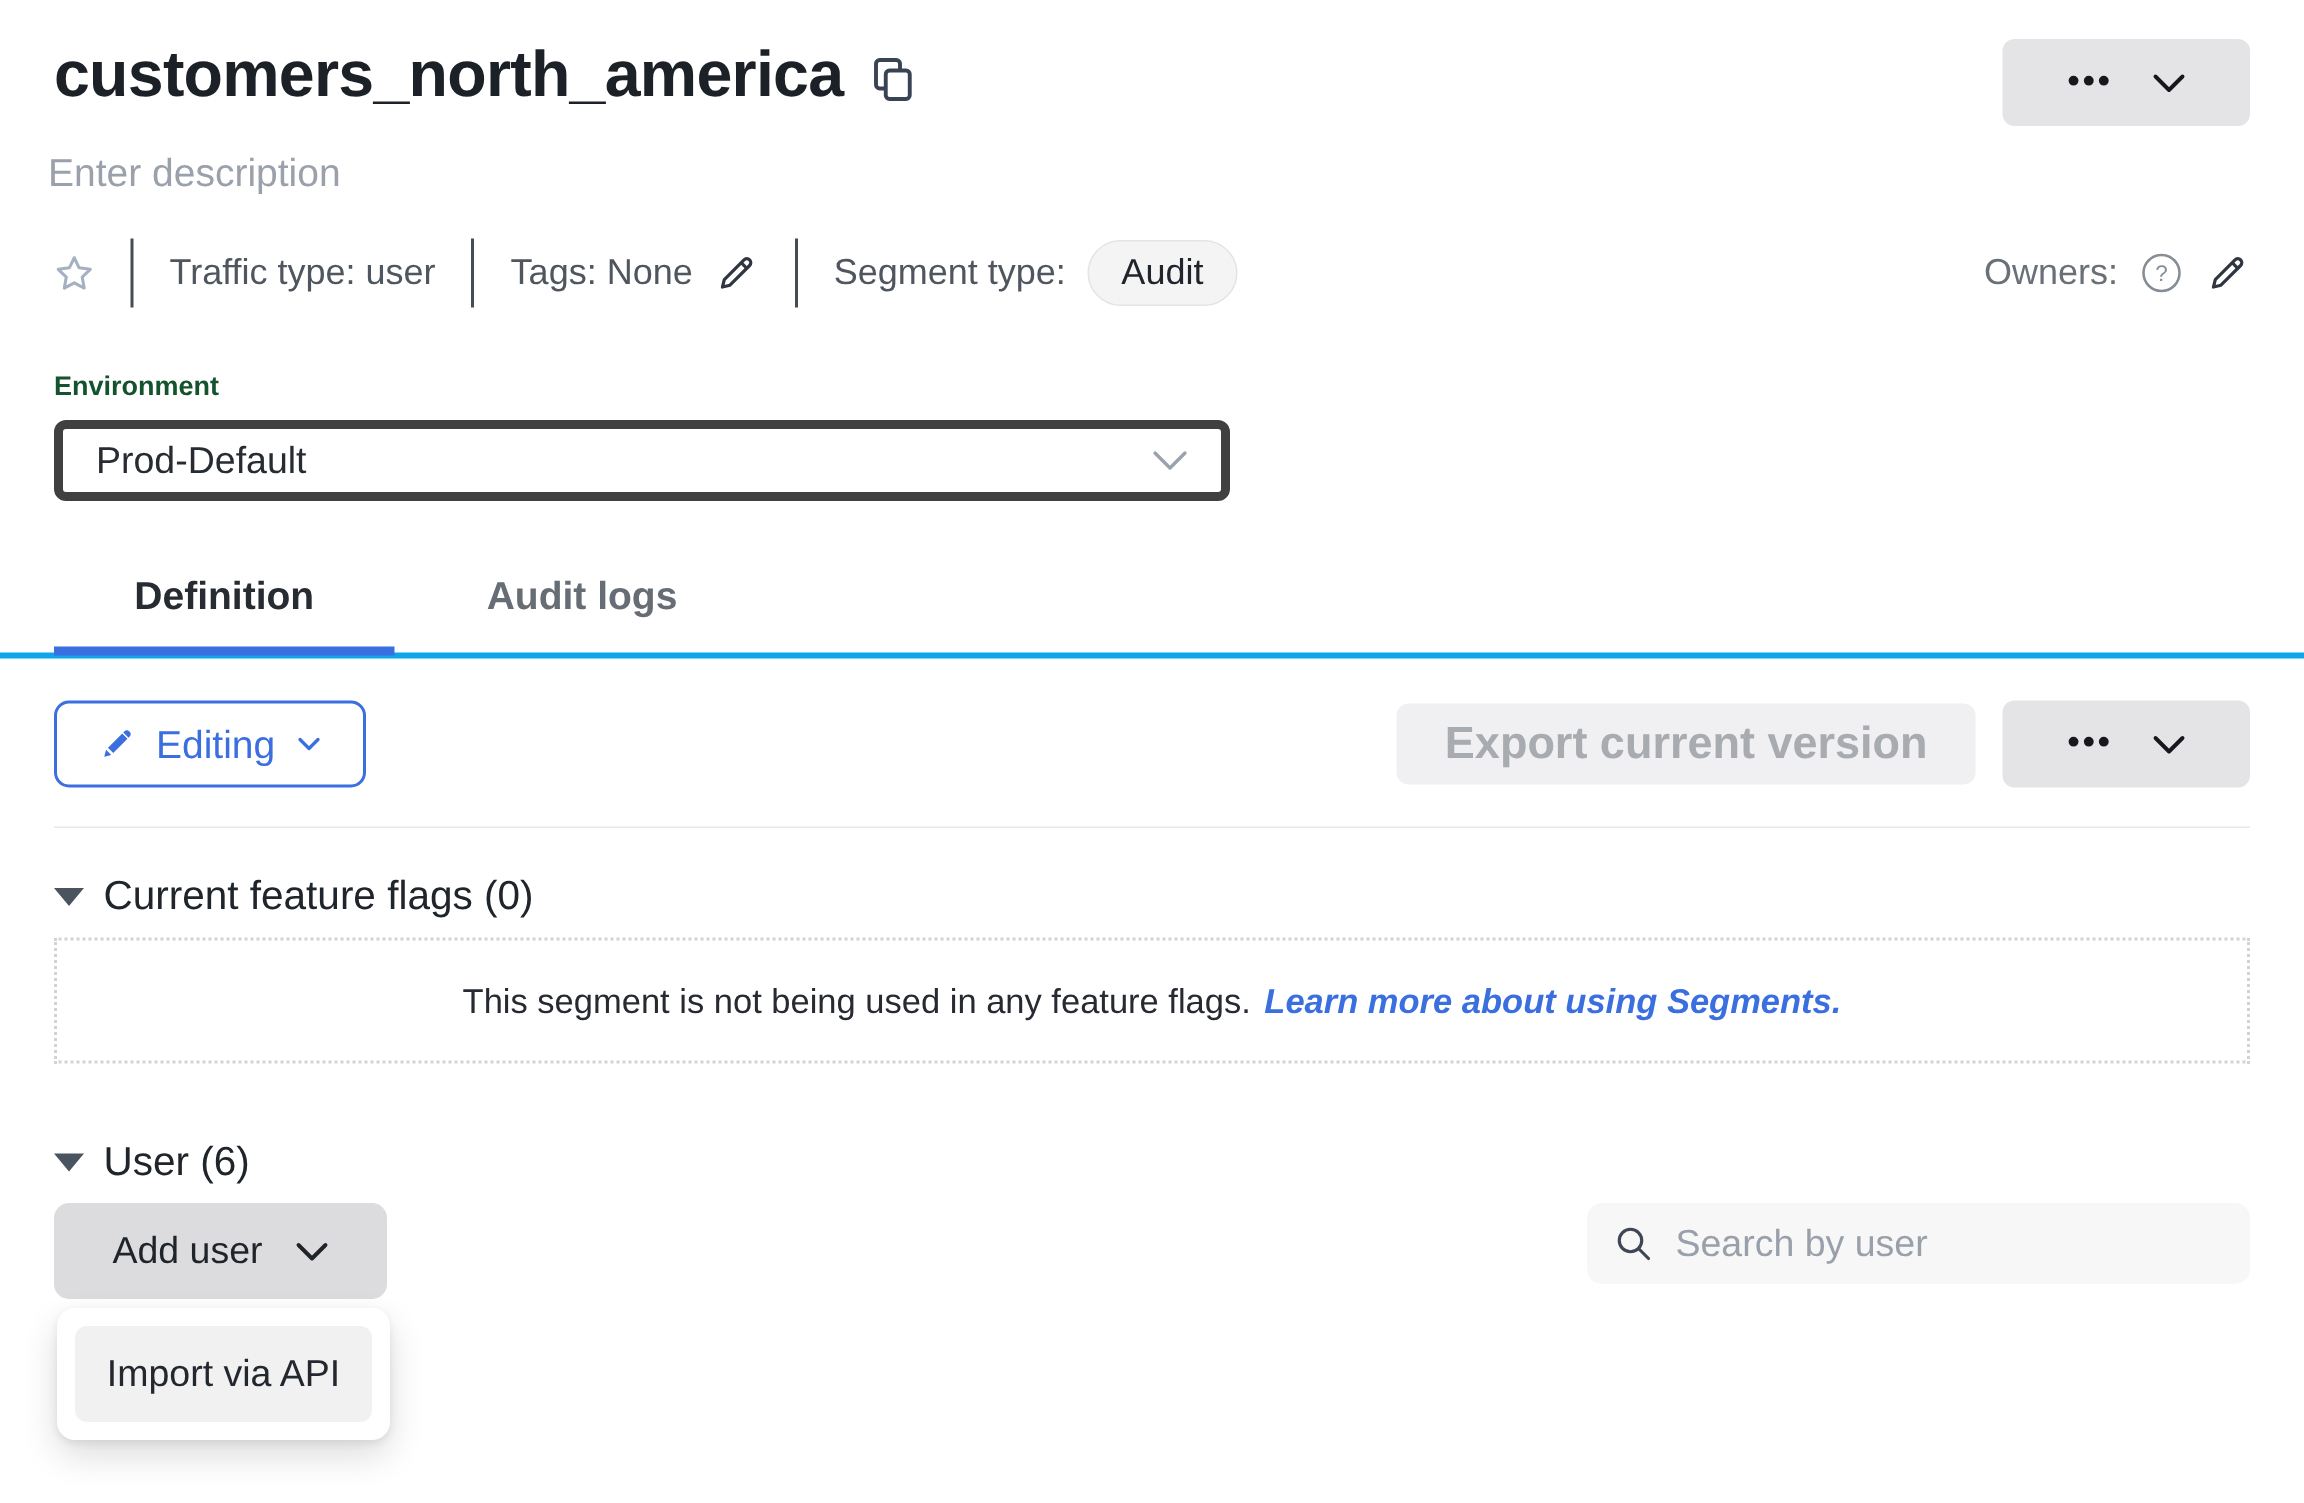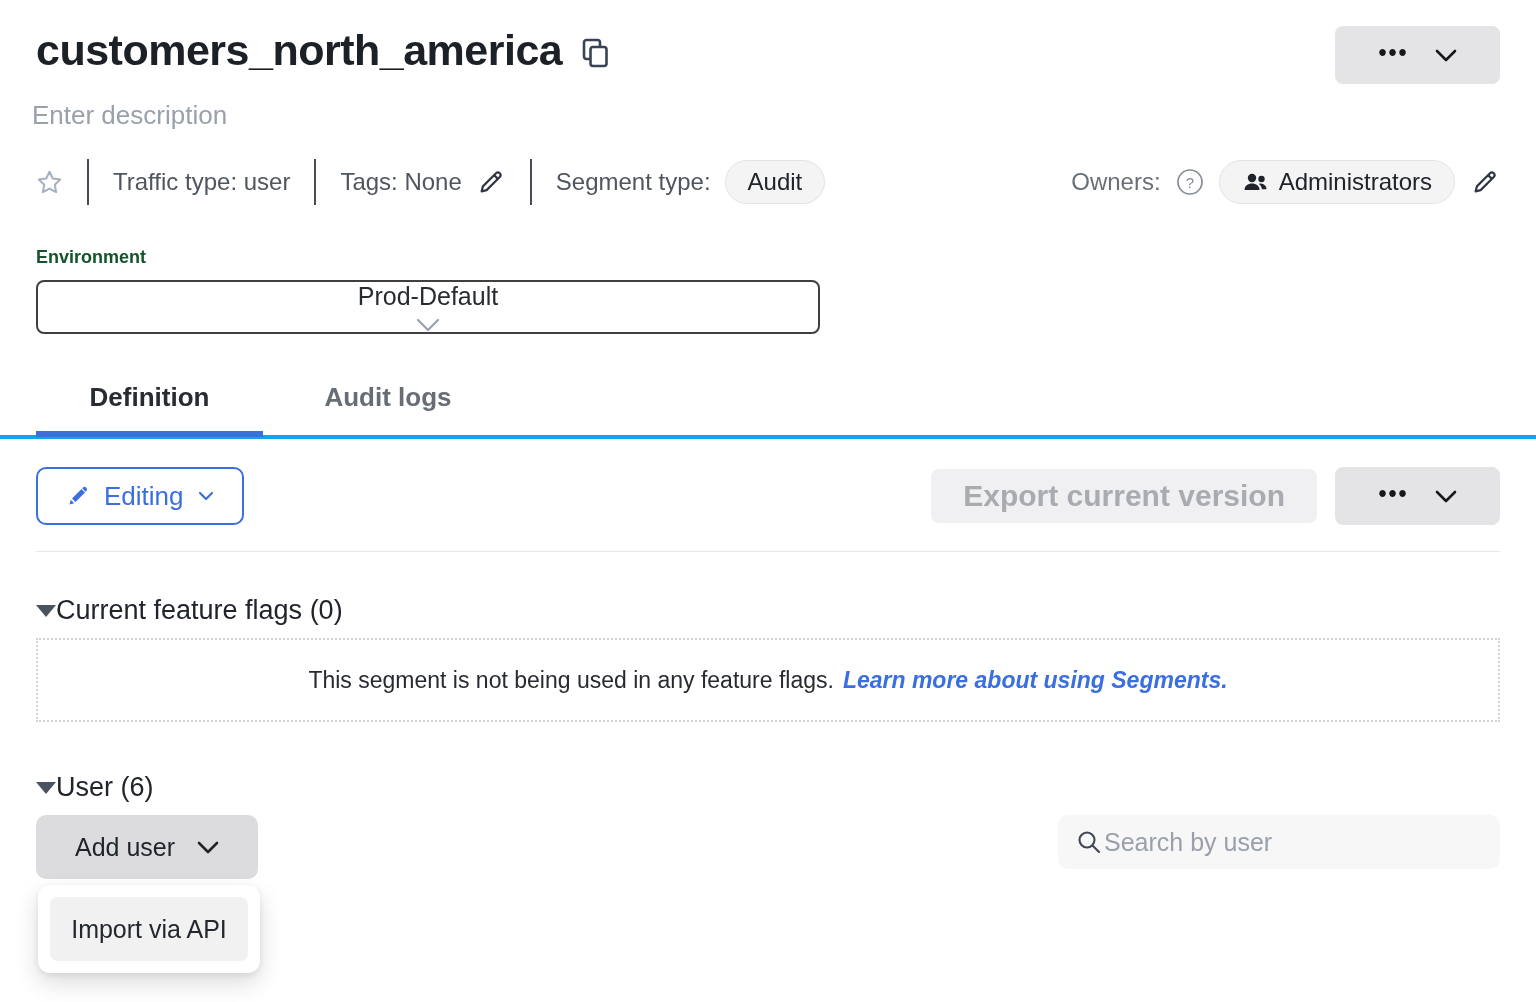--- a/index.html
+++ b/index.html
@@ -31,44 +31,44 @@
   .pill {
     display: inline-flex; align-items: center; gap: 10px; background: #f4f4f5; border: 1px solid #e4e4e7;
     border-radius: 24px; padding: 7px 22px; font-size: 24px; color: #20242b; white-space: nowrap;
   }
   .meta-right { display: flex; align-items: center; gap: 15px; font-size: 24px; color: #6a7078; }
   .icon-btn { background: none; border: none; padding: 0; cursor: pointer; display: flex; align-items: center; }
 
   
   .env-label { margin: 42px 36px 0; font-size: 18px; font-weight: 700; color: #14532d; }
   .env-select {
-    margin: 12px 36px 0; width: 784px; height: 54px; border: 2px solid #404040; border-radius: 8px;
+    margin: 12px 36px 0; width: 784px; height: 54px; border: 6px solid #404040; border-radius: 8px;
     display: flex; align-items: center; justify-content: space-between; padding: 0 22px;
-    font-size: 25px; color: #272c33; cursor: pointer; background: #fff; flex-direction: column;
+    font-size: 25px; color: #272c33; cursor: pointer; background: #fff;
   }
 
   
   .tabs { margin-top: 36px; border-bottom: 4px solid #0ea5e9; display: flex; padding-left: 36px; }
   .tab { font-size: 26px; padding: 12px 0 18px; text-align: center; cursor: pointer; border-bottom: 6px solid transparent; margin-bottom: -2px; }
   .tab.active { width: 227px; font-weight: 700; color: #272c33; border-bottom-color: #3b6fe0; }
   .tab.inactive { width: 140px; margin-left: 55px; font-weight: 600; color: #676d75; }
 
   
   .toolbar { display: flex; justify-content: space-between; align-items: center; padding: 0 36px; margin-top: 28px; }
   .editing-btn {
     display: flex; align-items: center; gap: 14px; height: 58px; padding: 0 28px;
     border: 2px solid #3b6fe0; border-radius: 10px; background: #fff; color: #3b6fe0; font-size: 26px; cursor: pointer;
   }
   .toolbar-right { display: flex; align-items: center; gap: 18px; }
   .export-btn { height: 54px; padding: 0 32px; background: #f0f0f2; color: #a8abb0; font-size: 30px; font-weight: 600; border: none; border-radius: 8px; cursor: default; }
 
   .hr { height: 1px; background: #e7e8ea; margin: 26px 36px 0; }
 
   
-  .section-head { display: flex; align-items: center; margin: 43px 36px 0; font-size: 27px; color: #20242b; cursor: pointer; width: fit-content; }
+  .section-head { display: flex; align-items: center; gap: 13px; margin: 30px 36px 0; font-size: 27px; color: #20242b; cursor: pointer; width: fit-content; }
   .triangle-down { width: 0; height: 0; border-left: 10px solid transparent; border-right: 10px solid transparent; border-top: 12px solid #4a5360; }
   .dotted-box {
     margin: 12px 36px 0; height: 84px; border: 2px dotted #d2d3d6;
     display: flex; align-items: center; justify-content: center; font-size: 23px; color: #272b31;
   }
   .dotted-box .link { color: #3b6fe0; font-weight: 700; margin-left: 9px; cursor: pointer; text-decoration: none; font-style: italic; }
   .section-head.user { margin-top: 50px; }
 
   
   .user-row { display: flex; justify-content: space-between; align-items: flex-start; padding: 0 36px; margin-top: 12px; }
@@ -80,21 +80,21 @@
   .menu {
     position: absolute; top: calc(100% + 6px); left: 2px; width: 222px; background: #fff; border-radius: 12px;
     box-shadow: 0 10px 24px rgba(0,0,0,0.14), 0 2px 6px rgba(0,0,0,0.08); padding: 12px; z-index: 5;
   }
   .menu-item {
     height: 64px; background: #f1f1f2; border-radius: 8px; display: flex; align-items: center; justify-content: center;
     font-size: 25px; color: #23272e; cursor: pointer;
   }
   .search-box {
     width: 442px; height: 54px; background: #f7f7f8; border-radius: 10px;
-    display: flex; align-items: center; padding: 0 18px;
+    display: flex; align-items: center; gap: 13px; padding: 0 18px;
   }
   .search-box input { flex: 1; border: none; background: transparent; outline: none; font-size: 25px; color: #272c33; font-family: inherit; }
   .search-box input::placeholder { color: #99a0aa; }
 
   svg { display: block; }
 </style>
 </head>
 <body>
 
 <div class="app">
@@ -144,29 +144,20 @@
       </span>
     </div>
     <div class="meta-right">
       <span>Owners:</span>
       <button class="icon-btn">
         <svg width="28" height="28" viewBox="0 0 28 28" fill="none">
           <circle cx="14" cy="14" r="12" stroke="#868d96" stroke-width="1.7"></circle>
           <text x="14" y="19.5" text-anchor="middle" font-size="15" fill="#868d96" font-family="Liberation Sans, sans-serif">?</text>
         </svg>
       </button>
-      <span class="pill">
-        <svg width="27" height="24" viewBox="0 0 27 24" fill="#1f242b">
-          <circle cx="10" cy="8" r="4.2"></circle>
-          <path d="M2.5 20c0-4 3.4-6.4 7.5-6.4s7.5 2.4 7.5 6.4z"></path>
-          <circle cx="19.5" cy="9" r="3.2"></circle>
-          <path d="M18.6 13.6c3.2.2 5.9 2.3 5.9 5.6h-4.6c-.2-2.3-1.3-4.3-3-5.3.5-.2 1.1-.3 1.7-.3z"></path>
-        </svg>
-        <span>Administrators</span>
-      </span>
       <button class="icon-btn">
         <svg width="30" height="30" viewBox="0 0 24 24" fill="none" stroke="#2f3640" stroke-width="1.7" stroke-linejoin="round">
           <path d="M4.5 19.5l1-4L16 5a2.1 2.1 0 013 3L8.5 18.5l-4 1z"></path>
           <path d="M14.5 6.5l3 3"></path>
         </svg>
       </button>
     </div>
   </div>
 
   <div class="env-label">Environment</div>

